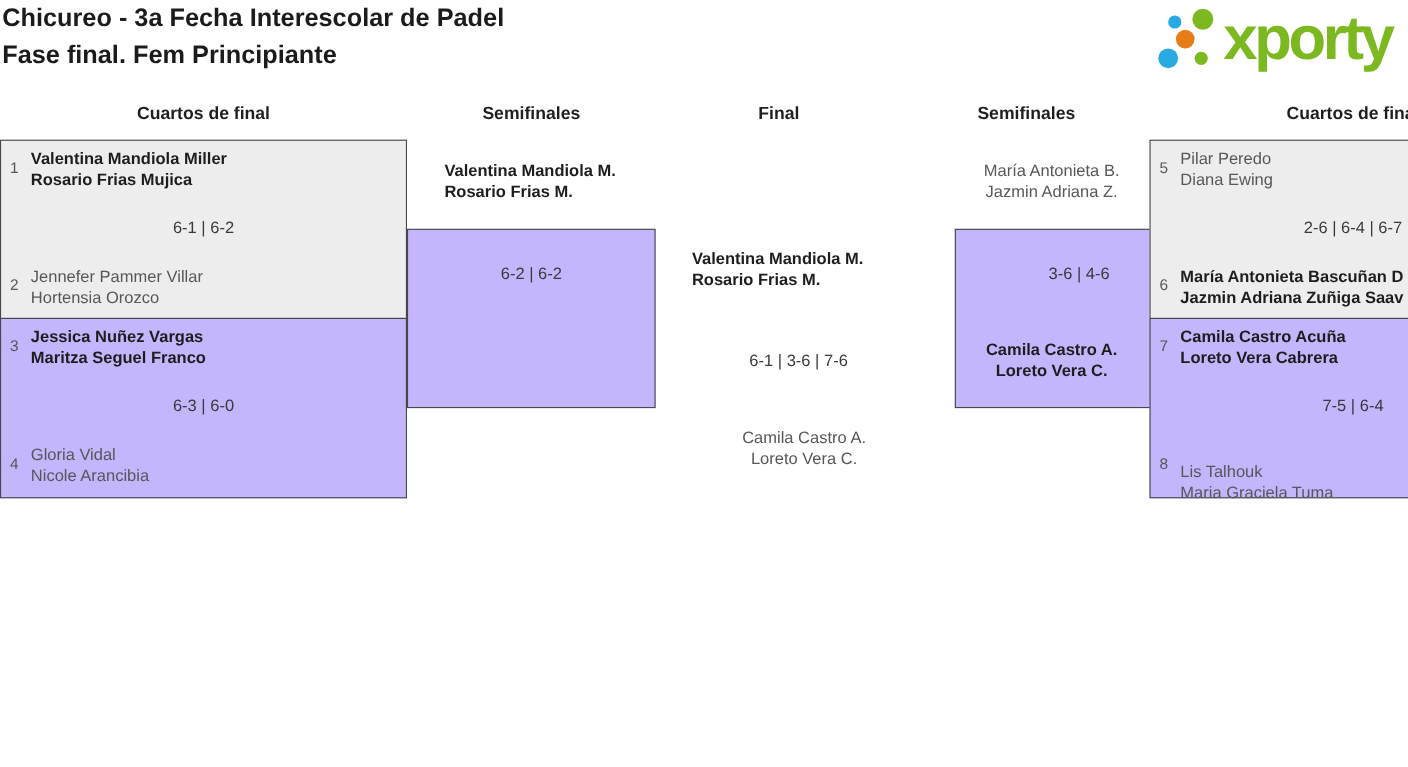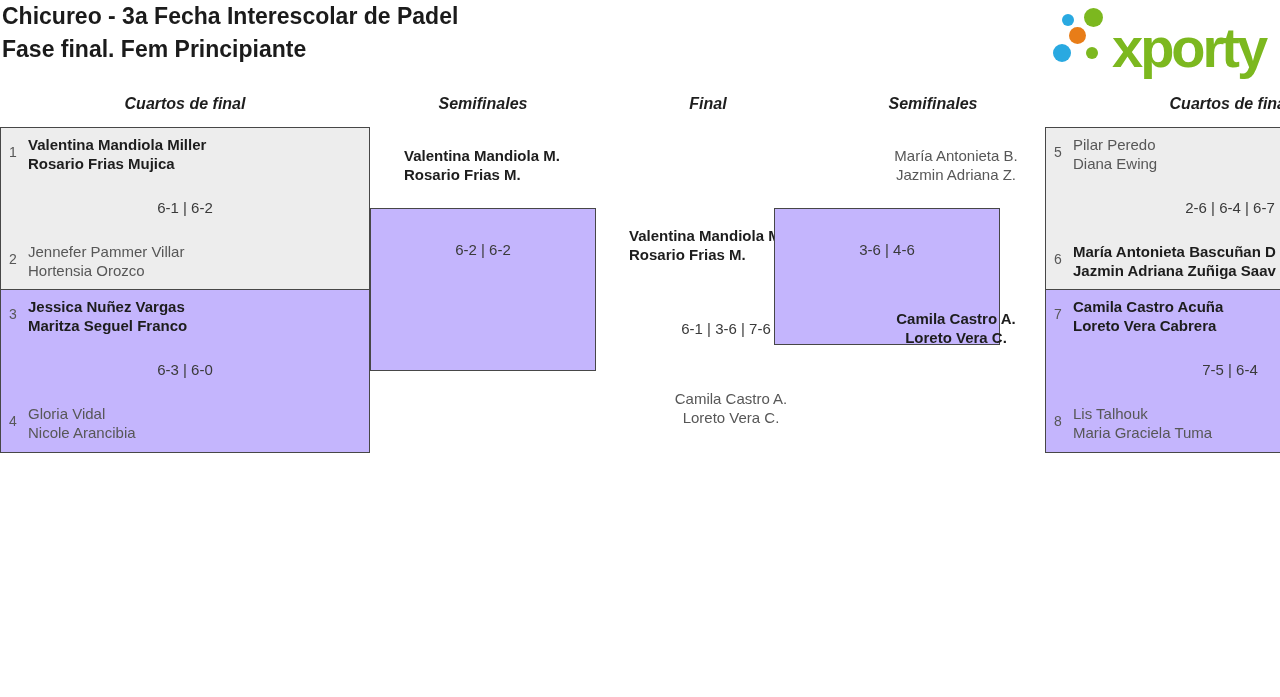--- a/index.html
+++ b/index.html
@@ -13,27 +13,26 @@
   .title { position:absolute; left:2px; top:0; font-size:23px; line-height:33px; font-weight:600; color:#1b1b1b; }
   .logo { position:absolute; left:1050px; top:0; width:230px; height:76px; }
   .dot { position:absolute; border-radius:50%; }
   .dot-blue-sm   { left:12px; top:14px; width:12px; height:12px; background:#29a9e1; }
   .dot-green-lg  { left:34px; top:8px;  width:19px; height:19px; background:#7cb81f; }
   .dot-orange    { left:19px; top:27px; width:17px; height:17px; background:#e87d18; }
   .dot-green-sm  { left:36px; top:47px; width:12px; height:12px; background:#7cb81f; }
   .dot-blue-lg   { left:3px;  top:44px; width:18px; height:18px; background:#29a9e1; }
   .logotext {
     position:absolute; left:62px; top:0; line-height:70px;
-    font-size:56px; font-weight:bold; letter-spacing:-3px; color:#7cb81f;margin-top:13px;
+    font-size:56px; font-weight:bold; letter-spacing:-3px; color:#7cb81f;
   }
   .colhead {
     position:absolute; top:94px; height:20px; line-height:20px;
     text-align:center; font-size:16px; font-weight:600; color:#1e1e1e;
     white-space:nowrap;
-    font-style:italic;
   }
   .box {
     position:absolute; background:#c4b5fd;
     border:1px solid #474747;
   }
   .box.shaded { background:#ededed; }
   .seed {
     position:absolute; left:8px; width:16px;
     font-size:14px; line-height:19px; color:#575757;
   }
@@ -114,21 +113,21 @@
   <div class="names winner floatblock" style="left:602px;top:226px">
     <div>Valentina Mandiola M.</div>
     <div>Rosario Frias M.</div>
   </div>
   <div class="score floatblock" style="left:595px;top:319px;width:208px">6-1 | 3-6 | 7-6</div>
   <div class="names loser alignr floatblock" style="left:595px;top:389px;width:218px">
     <div>Camila Castro A.</div>
     <div>Loreto Vera C.</div>
   </div>
 
-  <div class="box" style="left:774px;top:208px;width:226px;height:137px">
+  <div class="box" style="left:868px;top:208px;width:226px;height:163px">
     <div class="score" style="top:31px">3-6 | 4-6</div>
   </div>
   <div class="names loser alignr floatblock" style="left:820px;top:146px;width:218px">
     <div>María Antonieta B.</div>
     <div>Jazmin Adriana Z.</div>
   </div>
   <div class="names winner alignr floatblock" style="left:820px;top:309px;width:218px">
     <div>Camila Castro A.</div>
     <div>Loreto Vera C.</div>
   </div>
@@ -147,20 +146,20 @@
     <div class="seed" style="top:122px">6</div>
   </div>
 
   <div class="box" style="left:1045px;top:289px;width:370px;height:164px">
     <div class="seed" style="top:15px">7</div>
     <div class="names winner" style="top:7px">
       <div>Camila Castro Acuña</div>
       <div>Loreto Vera Cabrera</div>
     </div>
     <div class="score" style="top:70px">7-5 | 6-4</div>
-    <div class="names loser" style="top:114px">
+    <div class="names loser" style="top:130px">
       <div>Lis Talhouk</div>
       <div>Maria Graciela Tuma</div>
     </div>
     <div class="seed" style="top:122px">8</div>
   </div>
 
 </div>
 
 </body></html>

